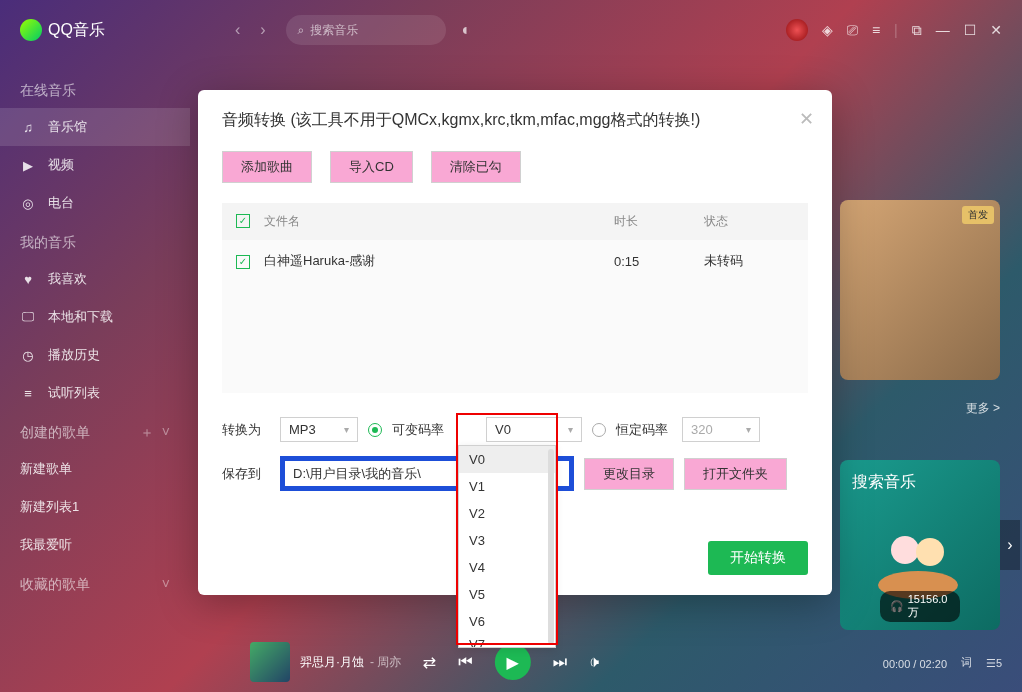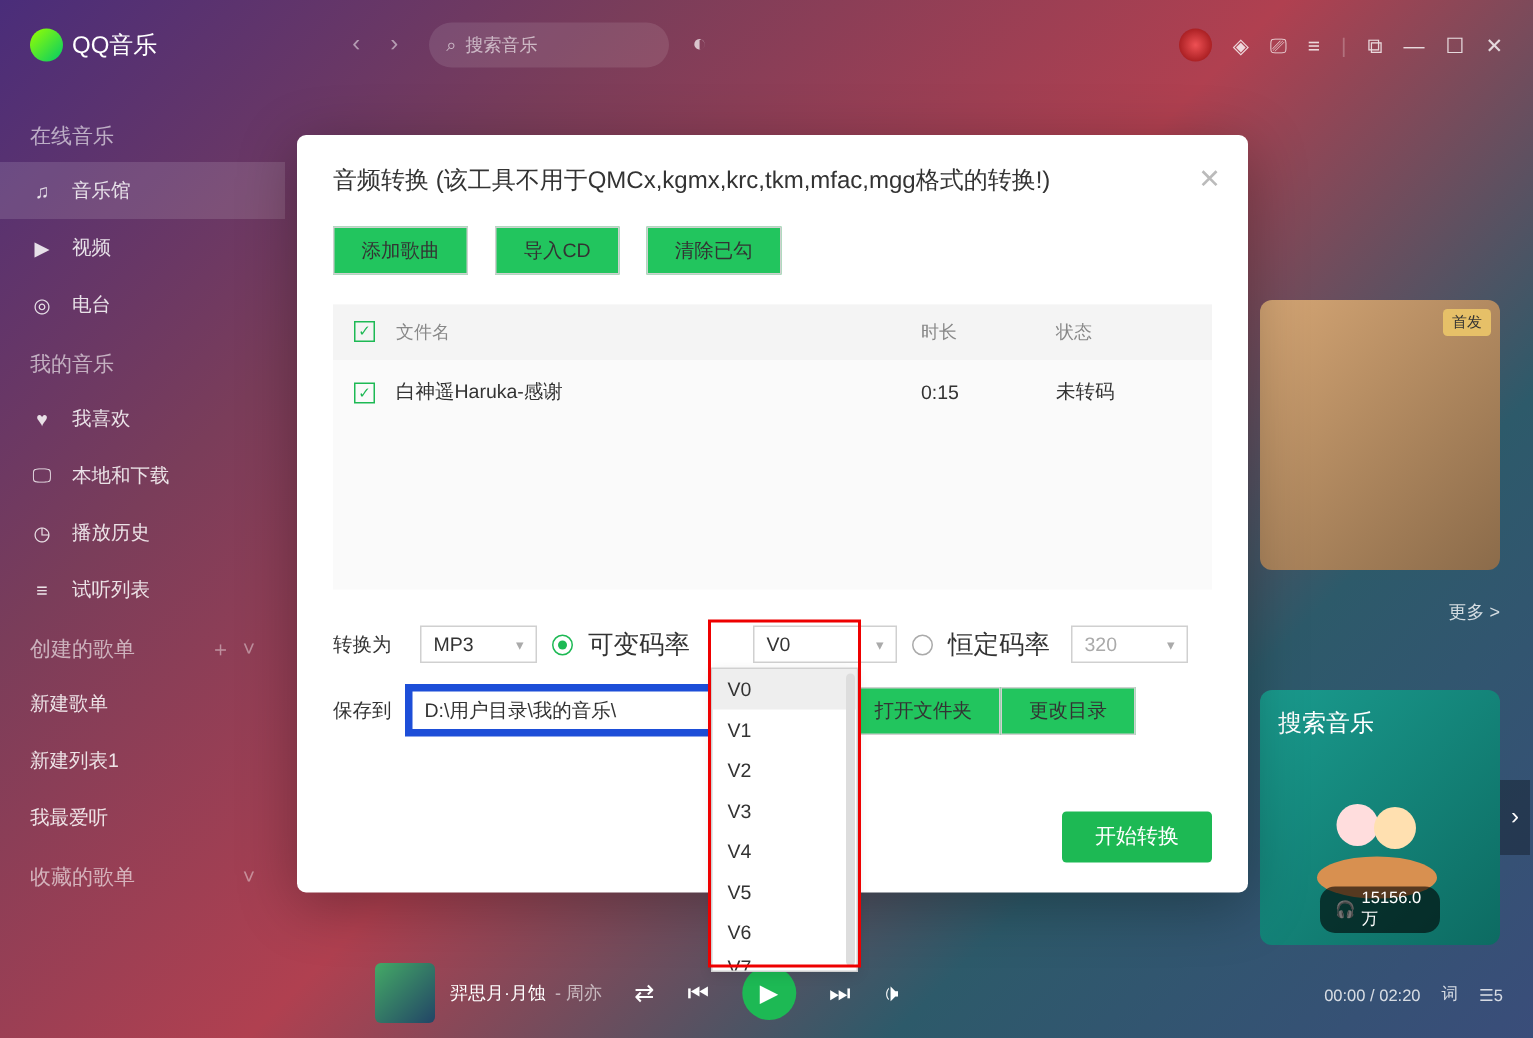--- a/index.html
+++ b/index.html
@@ -89,21 +89,21 @@
 
 .dialog {
   position: absolute; left: 198px; top: 90px; width: 634px; height: 505px;
   background: #fff; border-radius: 6px; box-shadow: 0 8px 40px rgba(0,0,0,.3);
   padding: 20px 24px; color: #333;
 }
 .dialog-title { font-size: 16px; margin-bottom: 20px; }
 .dialog-close { position: absolute; top: 18px; right: 18px; color: #bbb; font-size: 18px; cursor: pointer; }
 .dialog-actions { display: flex; gap: 18px; margin-bottom: 20px; }
 .dlg-btn {
-  border: 1px solid #d0d0d0; background: #22c55e; padding: 6px 18px; font-size: 13px;
+  border: 1px solid #d0d0d0; background: #f9a8d4; padding: 6px 18px; font-size: 13px;
   cursor: pointer; color: #333;
 }
 .file-table { background: #fafafa; border-radius: 0; min-height: 190px; }
 .file-header { display: flex; padding: 10px 14px; color: #888; font-size: 12px; background: #f4f4f4; }
 .file-header .chk, .file-row .chk { width: 28px; }
 .fcol-name { flex: 1; }
 .fcol-dur { width: 90px; }
 .fcol-status { width: 90px; }
 .file-row { display: flex; padding: 12px 14px; font-size: 13px; color: #333; align-items: center; }
 .checkbox { width: 14px; height: 14px; border: 1px solid #1db954; display: inline-flex; align-items: center; justify-content: center; color: #1db954; font-size: 10px; }
@@ -111,23 +111,23 @@
 .convert-row { display: flex; align-items: center; gap: 10px; margin-top: 24px; font-size: 13px; }
 .label-col { width: 48px; color: #333; }
 .select-box {
   border: 1px solid #d0d0d0; padding: 4px 8px; min-width: 70px; font-size: 13px;
   display: flex; justify-content: space-between; align-items: center; background: #fff;
 }
 .select-box .caret { color: #aaa; font-size: 10px; }
 .radio { width: 14px; height: 14px; border-radius: 50%; border: 1.5px solid #aaa; display: inline-flex; align-items: center; justify-content: center; }
 .radio.sel { border-color: #1db954; }
 .radio.sel::after { content: ''; width: 6px; height: 6px; border-radius: 50%; background: #1db954; }
-.radio-label { font-size: 17px; margin-right: 4px; }
-
-.save-row { display: flex; align-items: center; gap: 0; margin-top: 14px; font-size: 13px; }
+.radio-label { font-size: 13px; margin-right: 4px; }
+
+.save-row { display: flex; align-items: center; gap: 10px; margin-top: 14px; font-size: 13px; }
 .path-input { border: 5px solid #1d4ed8; padding: 5px 8px; width: 294px; font-size: 13px; color: #333; }
 
 .start-btn {
   position: absolute; right: 24px; bottom: 20px; background: #1db954; color: #fff;
   border: none; padding: 8px 22px; font-size: 14px; border-radius: 3px; cursor: pointer;
 }
 .dd-item { padding: 6px 10px; font-size: 13px; cursor: pointer; }
 .dd-item.hover { background: #eee; }
 .dd-scroll { position: absolute; right: 1px; top: 3px; bottom: 3px; width: 6px; background: #ddd; border-radius: 3px; }
 
@@ -330,19 +330,19 @@
       <span class="radio-label">恒定码率</span>
       <div class="select-box" style="width:78px;color:#aaa">
         <span>320</span>
           <span class="caret">▾</span>
       </div>
     </div>
 
     <div class="save-row">
       <span class="label-col">保存到</span>
       <input class="path-input" value="D:\用户目录\我的音乐\" style="">
+      <button class="dlg-btn">更改目录</button>
       <button class="dlg-btn">打开文件夹</button>
-      <button class="dlg-btn">更改目录</button>
     </div>
 
     <button class="start-btn">开始转换</button>
   </div>
 </div>
 
 </body></html>

